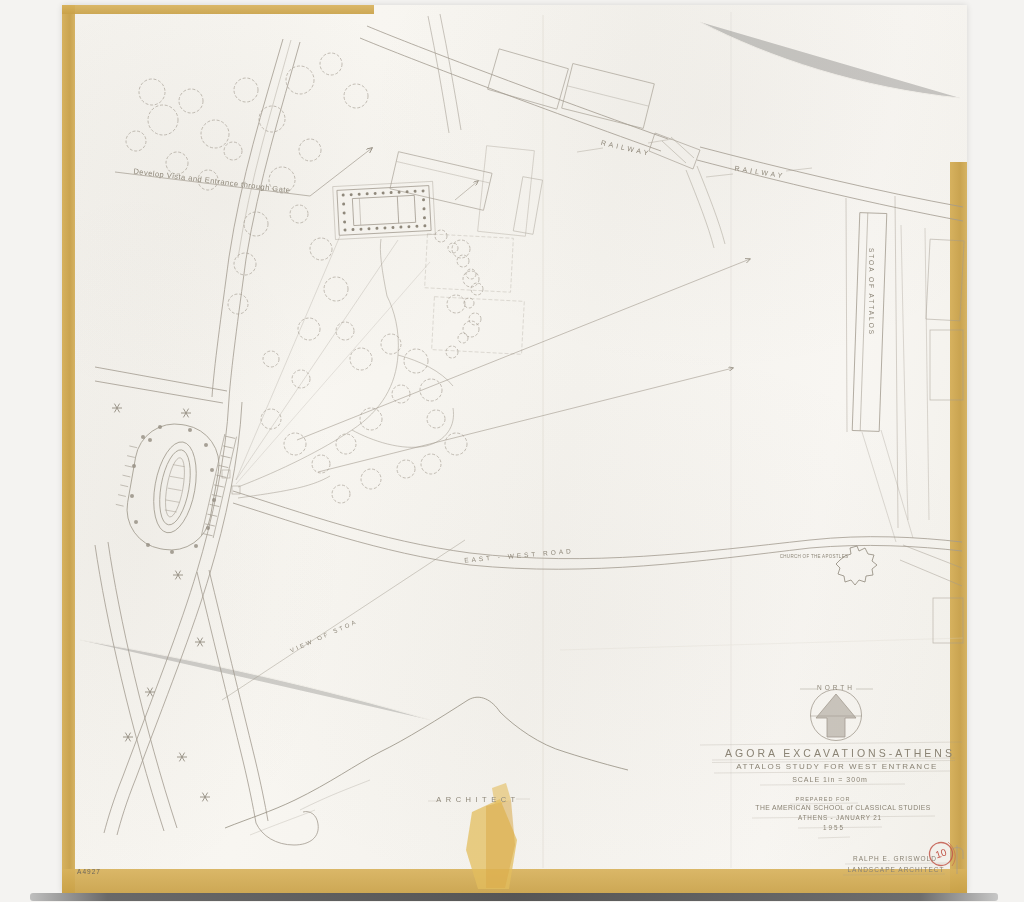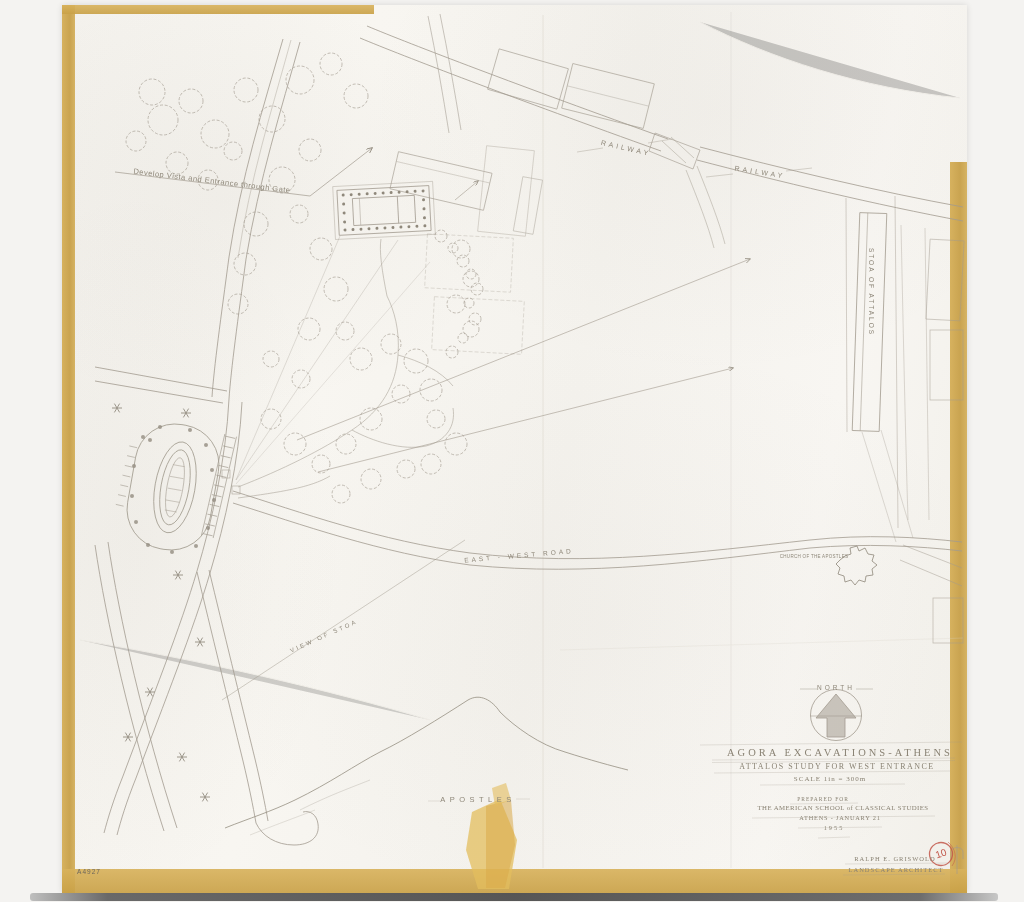--- a/index.html
+++ b/index.html
@@ -15,21 +15,21 @@
       linear-gradient(100deg, #f3f1ec 0%, #f8f6f1 30%, #f4f2ed 55%, #f8f6f2 80%, #f1efe9 100%);
     box-shadow:0 0 6px rgba(0,0,0,.12);}
   .tape{position:absolute;background:linear-gradient(180deg,#d8b25c,#c9a147);opacity:.92;}
   .tape.v{background:linear-gradient(90deg,#d4ac52,#c69d43 60%,#d3ae58);}
   .shadow-strip{position:absolute;left:30px;right:26px;bottom:1px;height:8px;
     background:linear-gradient(90deg,#b9b9b9,#5a5a5a 8%,#454545 50%,#5f5f5f 92%,#c2c2c2);
     border-radius:3px;opacity:.9;}
   svg{position:absolute;left:0;top:0;}
   .lbl{position:absolute;color:#8e8779;white-space:nowrap;transform-origin:center;
        transform:translate(-50%,-50%);line-height:1;}
-  .tb{color:#8a8374;font-family:Liberation Serif, serif;}
+  .tb{color:#8a8374;}
 </style>
 </head>
 <body>
 
 <div class="scan">
   <div class="sheet"></div>
 
   <div class="tape v" style="left:62px;top:5px;width:13px;height:888px;"></div>
   <div class="tape" style="left:62px;top:5px;width:312px;height:9px;"></div>
   <div class="tape v" style="left:950px;top:162px;width:17px;height:731px;"></div>
@@ -348,21 +348,21 @@
   <div class="lbl" style="left:760px;top:172px;font-size:7px;letter-spacing:3px;transform:translate(-50%,-50%) rotate(9deg);">RAILWAY</div>
 
   <div class="lbl" style="left:871px;top:292px;font-size:6.5px;letter-spacing:2px;transform:translate(-50%,-50%) rotate(90deg);">STOA OF ATTALOS</div>
 
   <div class="lbl" style="left:519px;top:556px;font-size:6.5px;letter-spacing:3px;transform:translate(-50%,-50%) rotate(-5deg);">EAST - WEST ROAD</div>
 
   <div class="lbl" style="left:814px;top:557px;font-size:4.5px;letter-spacing:.3px;">CHURCH OF THE APOSTLES</div>
 
   <div class="lbl" style="left:324px;top:636px;font-size:6px;letter-spacing:2.5px;transform:translate(-50%,-50%) rotate(-24deg);">VIEW OF STOA</div>
 
-  <div class="lbl" style="left:478px;top:800px;font-size:7.5px;letter-spacing:4.5px;">APOSTLES</div>
+  <div class="lbl" style="left:478px;top:800px;font-size:7.5px;letter-spacing:4.5px;">ARCHITECT</div>
 
   <div class="lbl" style="left:836px;top:688px;font-size:6.5px;letter-spacing:3px;">NORTH</div>
 
   <div class="lbl tb" style="left:840px;top:753px;font-size:10.5px;letter-spacing:3px;">AGORA EXCAVATIONS-ATHENS</div>
   <div class="lbl tb" style="left:837px;top:767px;font-size:8px;letter-spacing:1.5px;">ATTALOS STUDY FOR WEST ENTRANCE</div>
   <div class="lbl tb" style="left:830px;top:779px;font-size:7px;letter-spacing:1px;">SCALE 1in = 300m</div>
   <div class="lbl tb" style="left:823px;top:800px;font-size:5.5px;letter-spacing:1px;">PREPARED FOR</div>
   <div class="lbl tb" style="left:843px;top:808px;font-size:6.8px;letter-spacing:.4px;">THE AMERICAN SCHOOL of CLASSICAL STUDIES</div>
   <div class="lbl tb" style="left:840px;top:818px;font-size:6.3px;letter-spacing:.8px;">ATHENS - JANUARY 21</div>
   <div class="lbl tb" style="left:834px;top:828px;font-size:6.3px;letter-spacing:2px;">1955</div>

